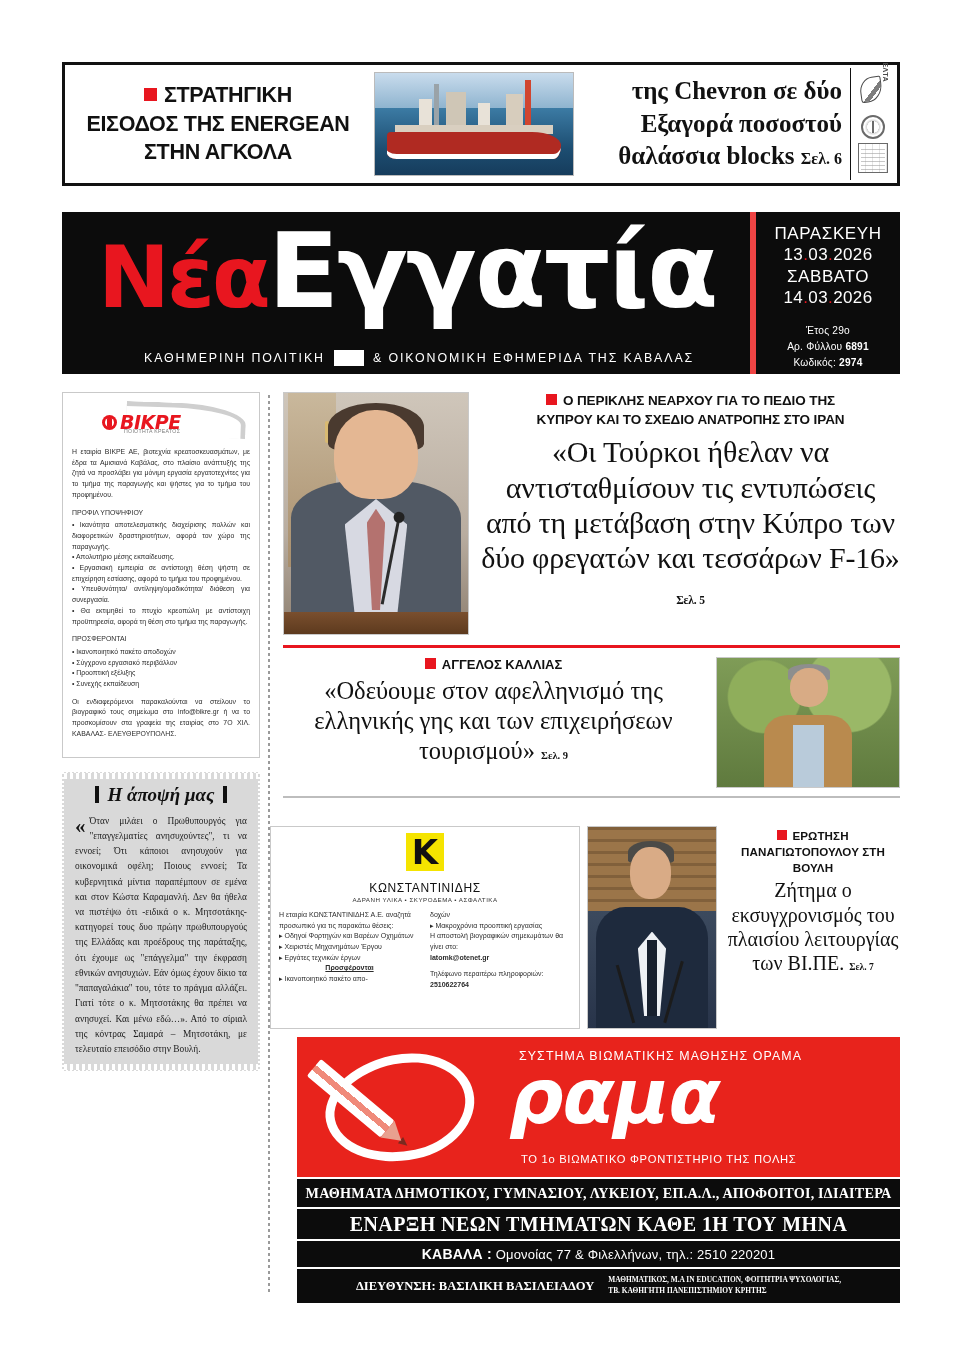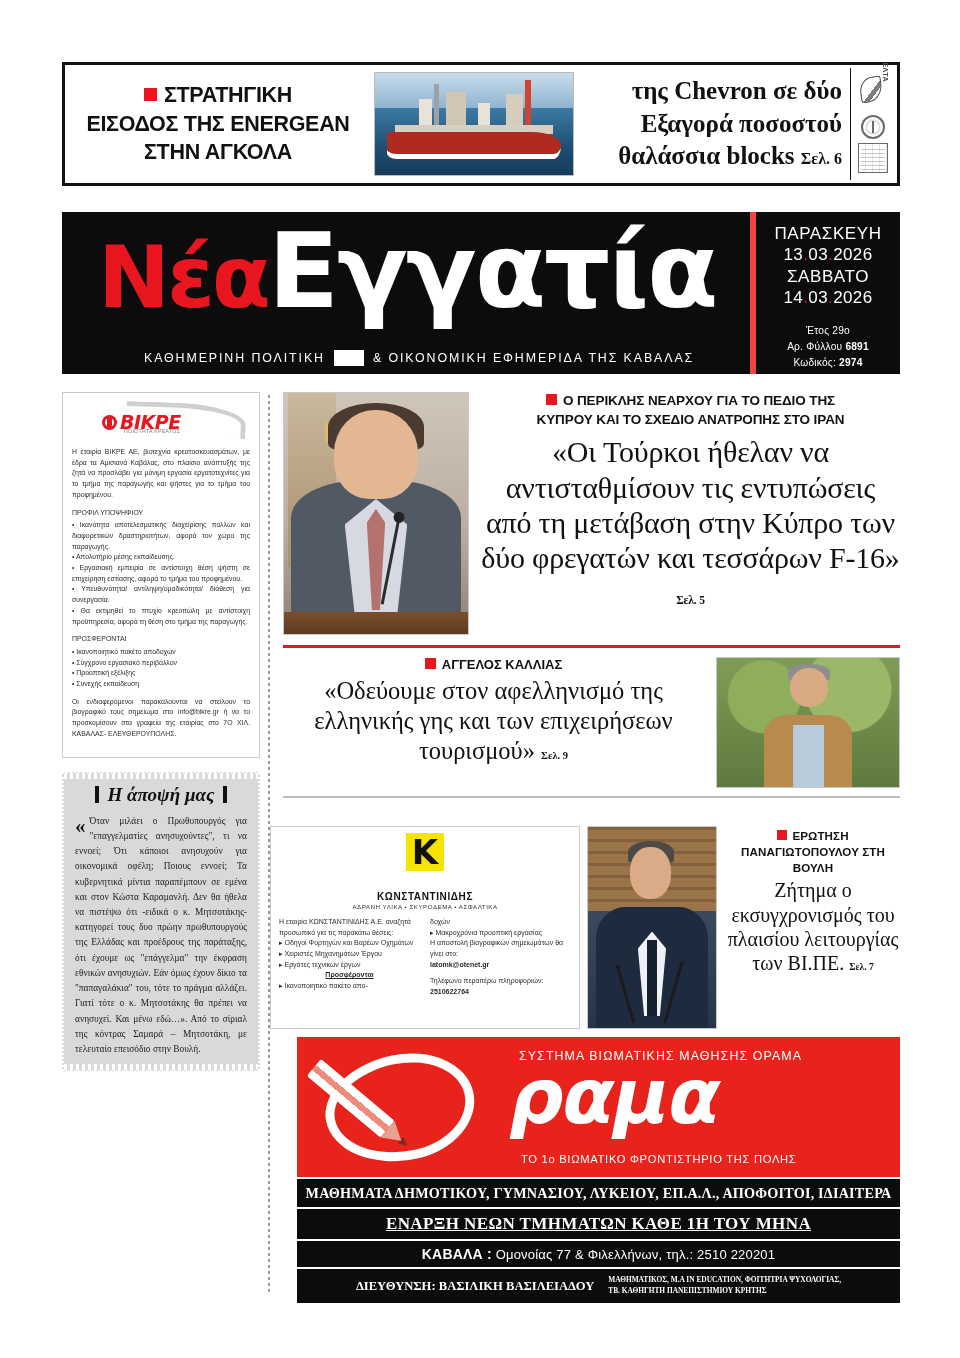--- a/index.html
+++ b/index.html
@@ -253,22 +253,22 @@
   .kp-shirt { position:absolute; left:42%; bottom:0; width:17%; height:48%;
       background:#b9cbda; }
 
   
   .midband { position:absolute; left: 270px; top: 826px; width: 630px; height: 203px; display:flex; }
   .ad-konst { width: 310px; border:1px solid #c9c9c9; padding: 6px 8px 6px; background:#fff; }
   .konst-logo { text-align:center; }
   .konst-k { display:inline-block; width: 38px; height: 38px; background:#f5e400;
       color:#111; font-family:"DejaVu Sans",sans-serif; font-weight:700; font-size: 34px;
       line-height: 38px; }
-  .konst-name { font-family:"Liberation Sans",sans-serif; font-weight:700; font-size: 10px;
-      letter-spacing: .6px; color:#111; margin-top: 20px; }
+  .konst-name { font-family:"Liberation Sans",sans-serif; font-weight:400; font-size: 12px;
+      letter-spacing: .6px; color:#111; margin-top: 10px; }
   .konst-tag { font-size: 6.2px; letter-spacing: .5px; color:#333; margin-top:1px; }
   .konst-cols { display:flex; gap: 10px; margin-top: 7px; }
   .konst-cols > div { flex:1; }
   .konst-cols p, .konst-cols li { font-size: 7px; line-height:1.52; color:#2b2b2b; }
   .konst-cols ul { list-style:none; }
   .konst-cols li::before { content:"\25B8  "; font-size:7px; }
   .konst-cols .ctr { text-align:center; font-weight:700; text-decoration:underline; }
   .konst-cols b { font-weight:700; }
 
   .mid-photo { width: 130px; margin-left: 7px; border:1px solid #c9c9c9; position:relative; overflow:hidden;
@@ -327,21 +327,21 @@
   .orama-word { position:absolute; left: 212px; top: 22px; color:#fff;
       font-family:"DejaVu Sans",sans-serif; font-weight:700; font-style:italic;
       font-size: 76px; letter-spacing: -1px; line-height:1; }
   .orama-bot { position:absolute; left: 224px; bottom: 12px; color:#fff; font-size: 11.2px;
       letter-spacing: .7px; }
   .orama-band {
     background:#0c0c0c; color:#fff; text-align:center; border-top: 2px solid #fff;
     display:flex; align-items:center; justify-content:center;
   }
   .ob1 { height: 30px; font-family:"Liberation Serif",serif; font-weight:700; font-size: 14.2px; letter-spacing:.2px; }
-  .ob2 { height: 32px; font-family:"Liberation Serif",serif; font-weight:700; font-size: 17px; letter-spacing:.4px;text-decoration:underline; }
+  .ob2 { height: 32px; font-family:"Liberation Serif",serif; font-weight:700; font-size: 20px; letter-spacing:.4px; }
   .ob3 { height: 28px; font-size: 13px; letter-spacing:.2px; }
   .ob3 b { font-weight:700; font-size: 14px; }
   .ob4 { height: 36px; gap: 14px; }
   .ob4 .dir { font-family:"Liberation Serif",serif; font-weight:700; font-size: 12.6px; }
   .ob4 .cred { font-family:"Liberation Serif",serif; font-weight:700; font-size: 7.4px;
       line-height:1.42; text-align:left; }
 </style>
 </head>
 <body>
 

